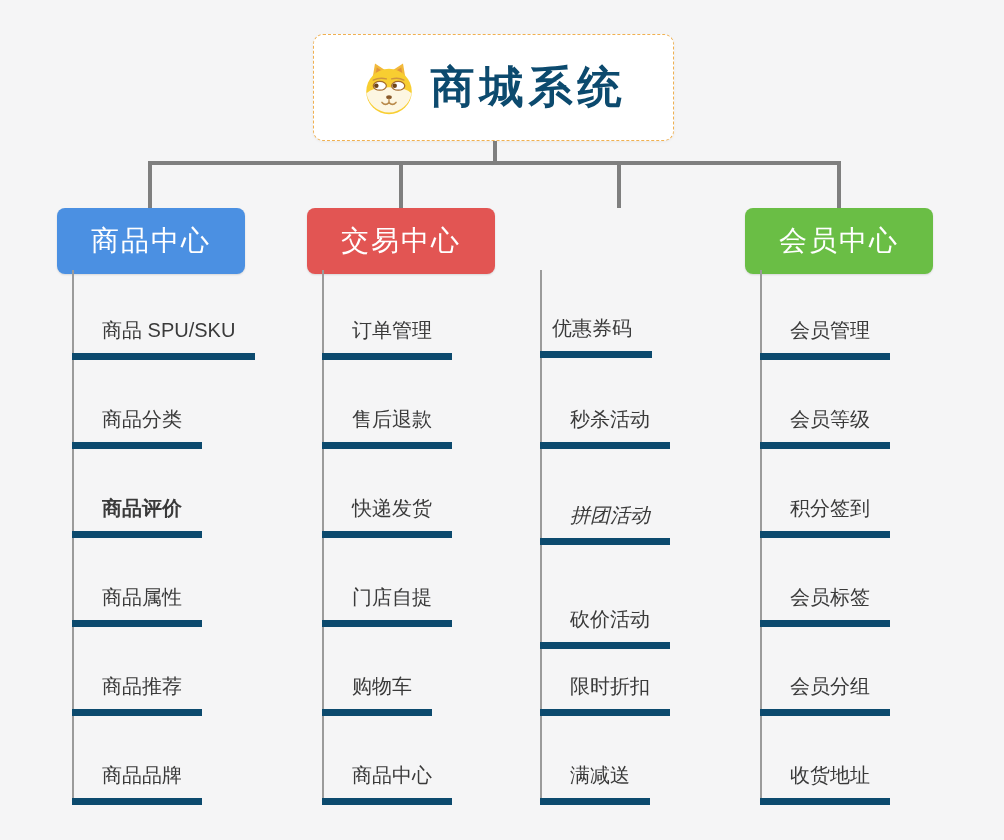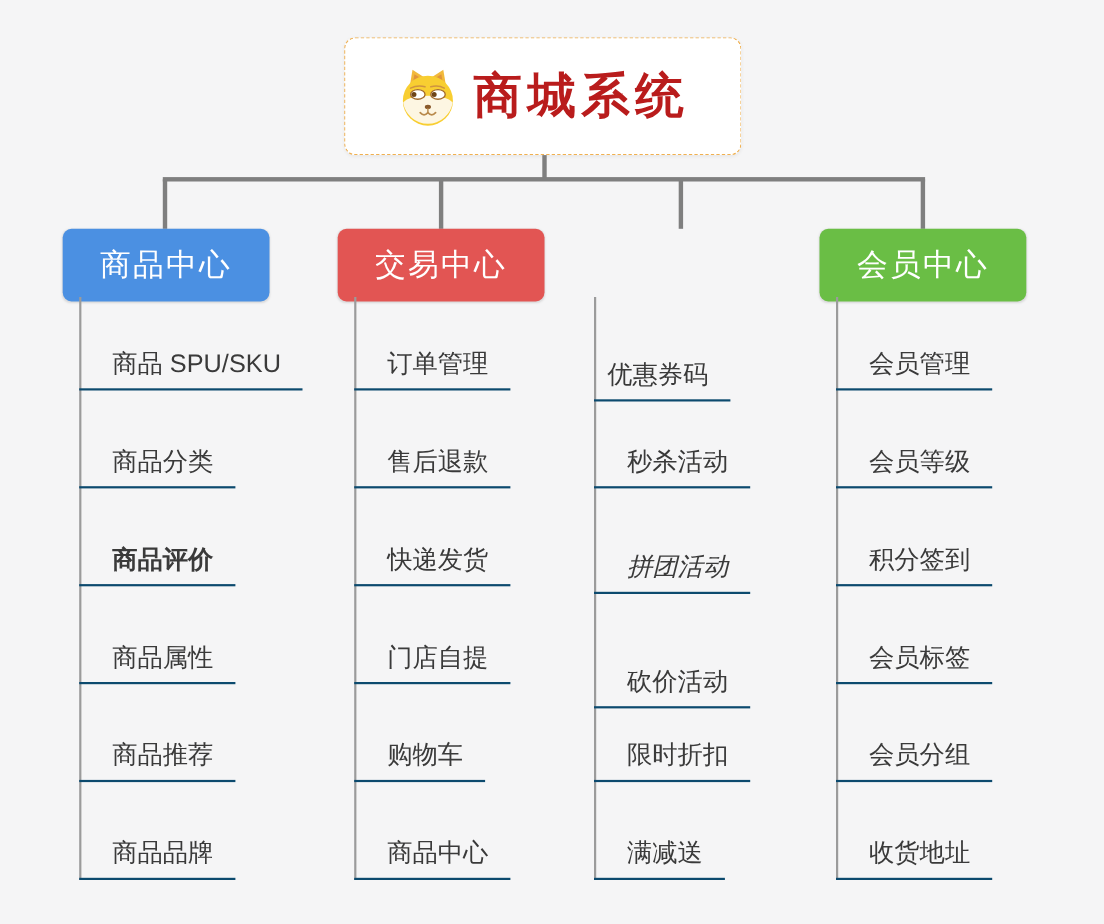--- a/index.html
+++ b/index.html
@@ -20,21 +20,21 @@
     background: #ffffff;
     border: 1px dashed #f0b050;
     border-radius: 10px;
     box-shadow: 0 1px 3px rgba(0,0,0,0.05);
     display: flex;
     align-items: center;
     justify-content: center;
     gap: 14px;
   }
   .root-title {
-    color: #b91c1c;
+    color: #0c4a6e;
     font-size: 44px;
     font-weight: bold;
     letter-spacing: 5px;
     white-space: nowrap;
   }
   .dog-icon { width: 56px; height: 56px; flex: 0 0 auto; }
 
   
   .connector { position: absolute; background: #7f7f7f; }
   .conn-root-stub  { left: 493px; top: 141px; width: 4px;  height: 22px; }
@@ -69,25 +69,25 @@
   .branch-vline {
     position: absolute;
     left: 15px; top: 62px;
     width: 2px; height: 530px;
     background: #9b9b9b;
   }
   .branch-item {
     position: absolute;
     left: 15px;
     padding: 0 20px 8px 30px;
-    font-size: 23px;
+    font-size: 20px;
     line-height: 30px;
     color: #3a3a3a;
     white-space: nowrap;
-    border-bottom: 2px solid #0c4a6e;
+    border-bottom: 7px solid #0c4a6e;
     cursor: pointer;
   }
 </style>
 </head>
 <body>
 
 <div class="canvas">
 
   <div class="root-node">
     <svg class="dog-icon" viewBox="0 0 64 64" aria-hidden="true">
@@ -146,21 +146,21 @@
           <div class="branch-item" style="top: 285px;">快递发货</div>
           <div class="branch-item" style="top: 374px;">门店自提</div>
           <div class="branch-item" style="top: 463px;">购物车</div>
           <div class="branch-item" style="top: 552px;">商品中心</div>
         </div>
     </div>
 
     <div class="branch-col" style="left: 525px;">
       <div class="branch-vline"></div>
       <div class="branch-items">
-          <div class="branch-item" style="top: 117px; padding-left: 12px;">优惠券码</div>
+          <div class="branch-item" style="top: 105px; padding-left: 12px;">优惠券码</div>
           <div class="branch-item" style="top: 196px;">秒杀活动</div>
           <div class="branch-item" style="top: 292px; font-style: italic;">拼团活动</div>
           <div class="branch-item" style="top: 374px; margin-top: 22px;">砍价活动</div>
           <div class="branch-item" style="top: 463px;">限时折扣</div>
           <div class="branch-item" style="top: 552px;">满减送</div>
         </div>
     </div>
 
     <div class="branch-col" style="left: 745px;">
       <div class="branch-header" style="background: rgb(106, 190, 69);">会员中心</div>

